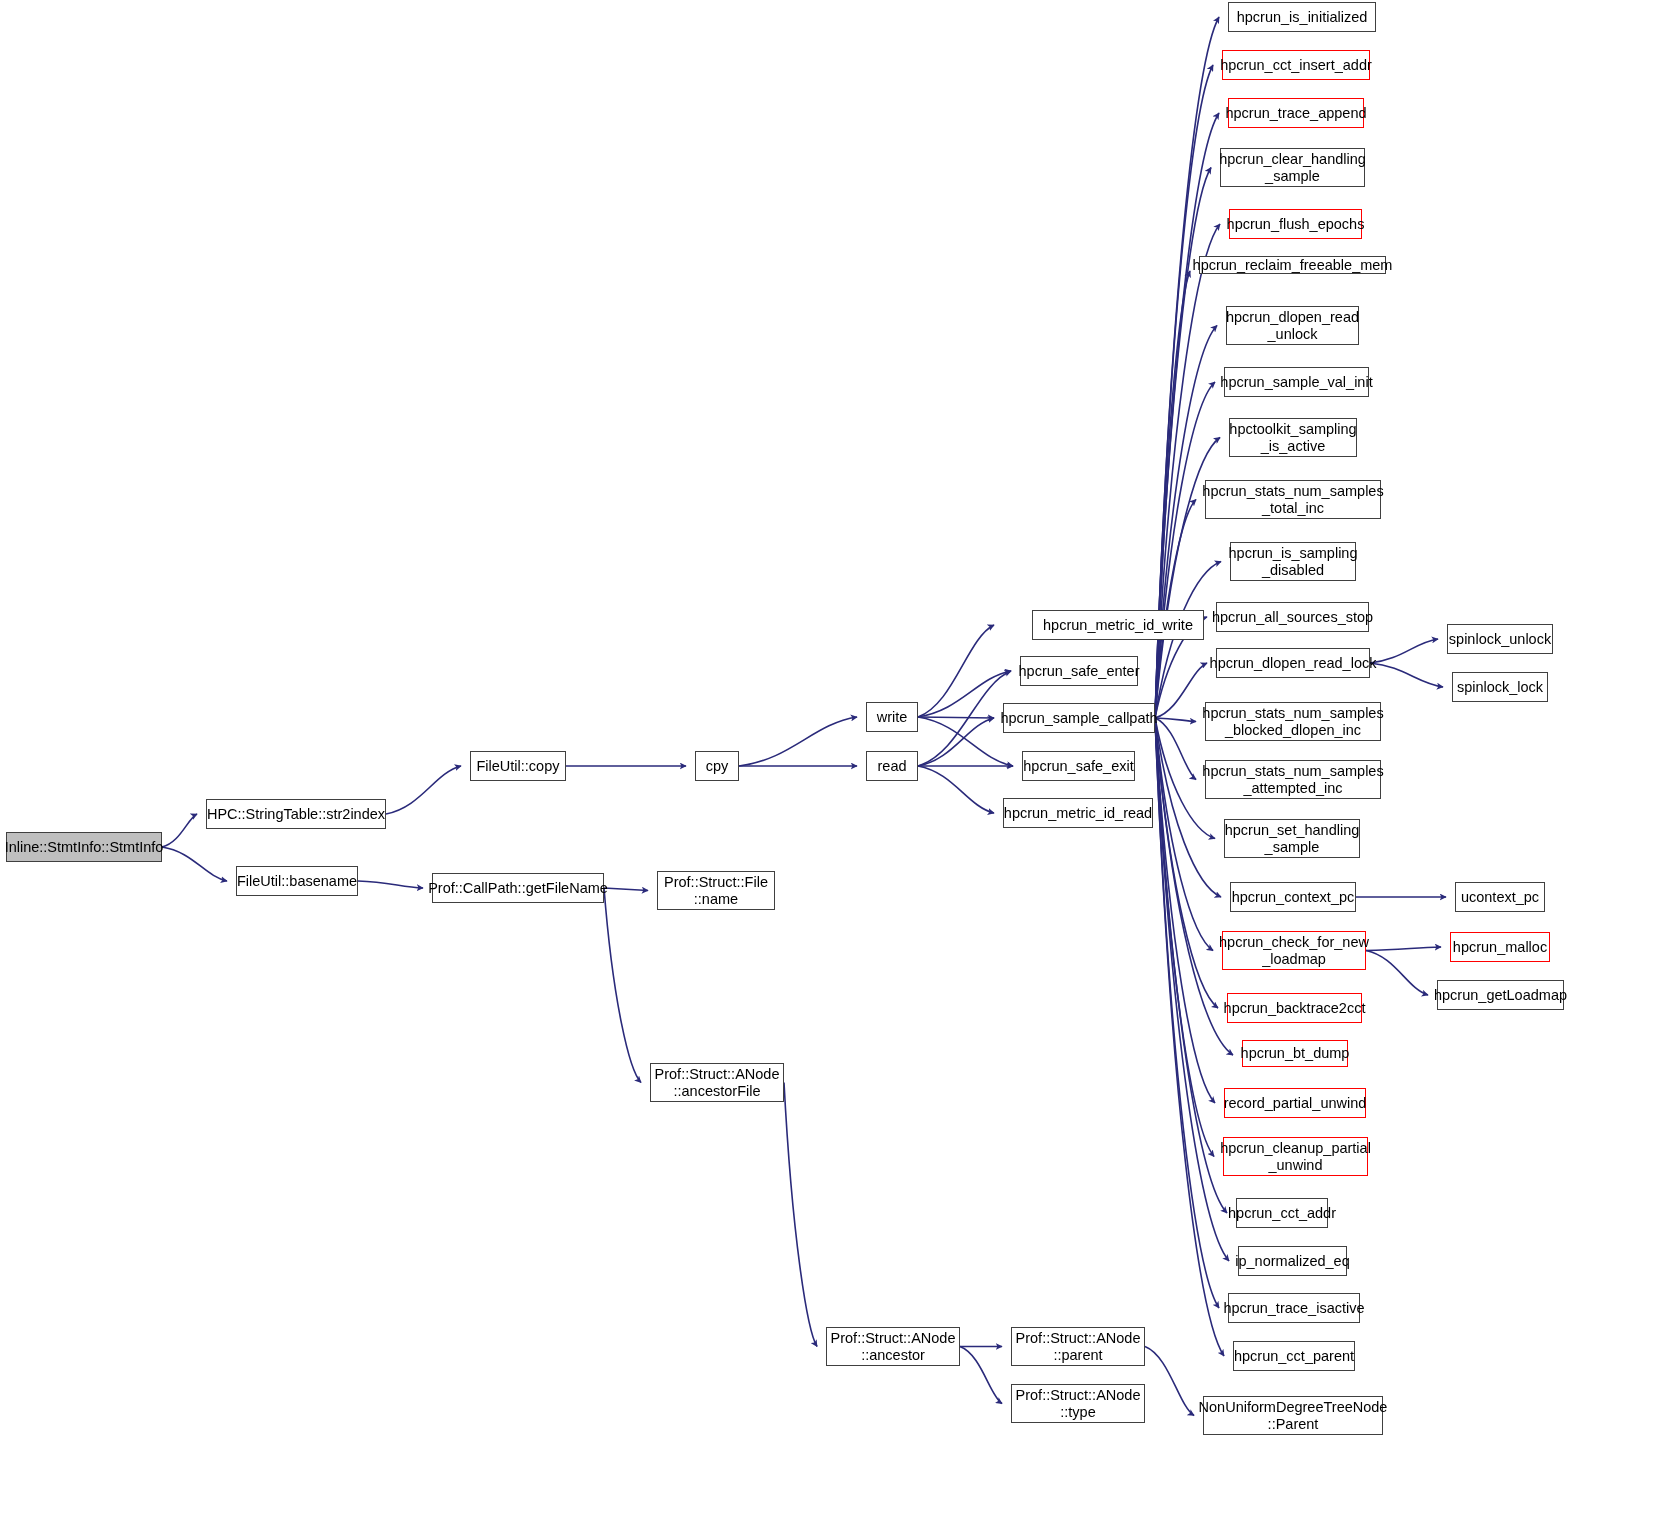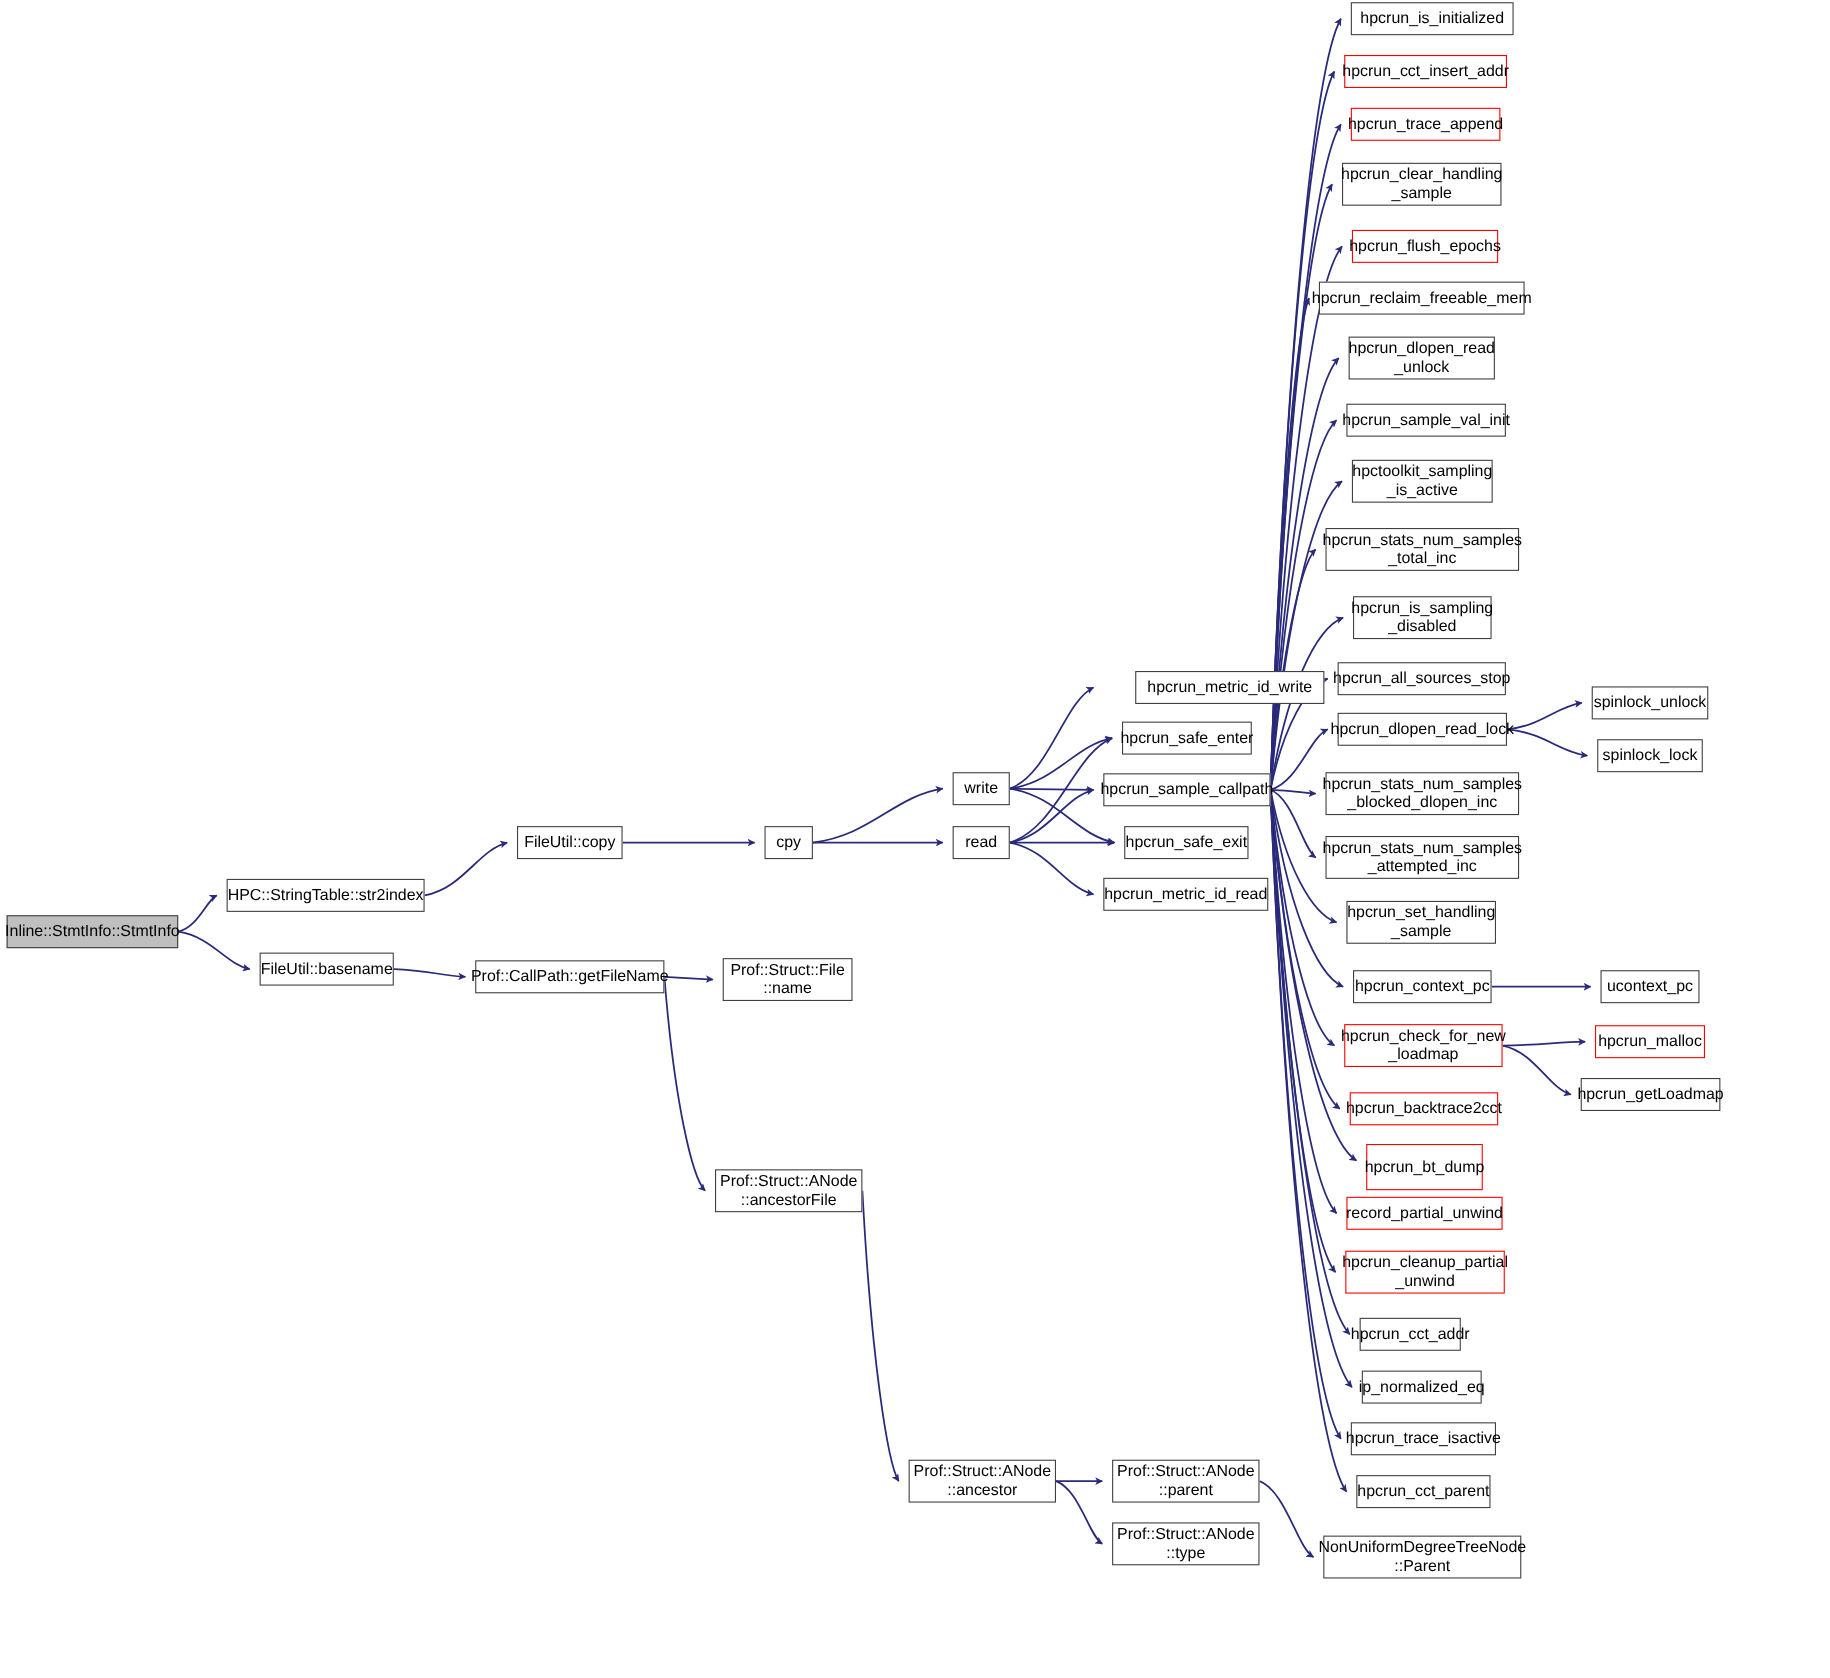--- a/index.html
+++ b/index.html
@@ -130,21 +130,21 @@
     <div class="node" style="left: 1020px; top: 656px; width: 118px; height: 30px;"><span class="lbl">hpcrun_safe_enter</span></div>
     <div class="node" style="left: 1003px; top: 703px; width: 152px; height: 30px;"><span class="lbl">hpcrun_sample_callpath</span></div>
     <div class="node" style="left: 1022px; top: 751px; width: 113px; height: 30px;"><span class="lbl">hpcrun_safe_exit</span></div>
     <div class="node" style="left: 1003px; top: 798px; width: 150px; height: 30px;"><span class="lbl">hpcrun_metric_id_read</span></div>
     <div class="node" style="left: 1228px; top: 2px; width: 148px; height: 30px;"><span class="lbl">hpcrun_is_initialized</span></div>
     <div class="node red" style="left: 1222px; top: 50px; width: 148px; height: 30px;"><span class="lbl">hpcrun_cct_insert_addr</span></div>
     <div class="node red" style="left: 1228px; top: 98px; width: 136px; height: 30px;"><span class="lbl">hpcrun_trace_append</span></div>
     <div class="node" style="left: 1220px; top: 148px; width: 145px; height: 39px;"><span class="lbl">hpcrun_clear_handling
 _sample</span></div>
     <div class="node red" style="left: 1229px; top: 209px; width: 133px; height: 30px;"><span class="lbl">hpcrun_flush_epochs</span></div>
-    <div class="node" style="left: 1199px; top: 256px; width: 187px; height: 30px;"><span class="lbl">hpcrun_reclaim_freeable_mem</span></div>
+    <div class="node" style="left: 1199px; top: 256px; width: 187px; height: 18px;"><span class="lbl">hpcrun_reclaim_freeable_mem</span></div>
     <div class="node" style="left: 1226px; top: 306px; width: 133px; height: 39px;"><span class="lbl">hpcrun_dlopen_read
 _unlock</span></div>
     <div class="node" style="left: 1224px; top: 367px; width: 145px; height: 30px;"><span class="lbl">hpcrun_sample_val_init</span></div>
     <div class="node" style="left: 1229px; top: 418px; width: 128px; height: 39px;"><span class="lbl">hpctoolkit_sampling
 _is_active</span></div>
     <div class="node" style="left: 1205px; top: 480px; width: 176px; height: 39px;"><span class="lbl">hpcrun_stats_num_samples
 _total_inc</span></div>
     <div class="node" style="left: 1230px; top: 542px; width: 126px; height: 39px;"><span class="lbl">hpcrun_is_sampling
 _disabled</span></div>
     <div class="node" style="left: 1216px; top: 602px; width: 153px; height: 30px;"><span class="lbl">hpcrun_all_sources_stop</span></div>
@@ -152,21 +152,21 @@
     <div class="node" style="left: 1205px; top: 702px; width: 176px; height: 39px;"><span class="lbl">hpcrun_stats_num_samples
 _blocked_dlopen_inc</span></div>
     <div class="node" style="left: 1205px; top: 760px; width: 176px; height: 39px;"><span class="lbl">hpcrun_stats_num_samples
 _attempted_inc</span></div>
     <div class="node" style="left: 1224px; top: 819px; width: 136px; height: 39px;"><span class="lbl">hpcrun_set_handling
 _sample</span></div>
     <div class="node" style="left: 1230px; top: 882px; width: 126px; height: 30px;"><span class="lbl">hpcrun_context_pc</span></div>
     <div class="node red" style="left: 1222px; top: 931px; width: 144px; height: 39px;"><span class="lbl">hpcrun_check_for_new
 _loadmap</span></div>
     <div class="node red" style="left: 1227px; top: 993px; width: 135px; height: 30px;"><span class="lbl">hpcrun_backtrace2cct</span></div>
-    <div class="node red" style="left: 1242px; top: 1040px; width: 106px; height: 42px; justify-content: center;"><span class="lbl">hpcrun_bt_dump</span></div>
+    <div class="node red" style="left: 1242px; top: 1040px; width: 106px; height: 27px; justify-content: center;"><span class="lbl">hpcrun_bt_dump</span></div>
     <div class="node red" style="left: 1224px; top: 1088px; width: 142px; height: 30px;"><span class="lbl">record_partial_unwind</span></div>
     <div class="node red" style="left: 1223px; top: 1137px; width: 145px; height: 39px;"><span class="lbl">hpcrun_cleanup_partial
 _unwind</span></div>
     <div class="node" style="left: 1236px; top: 1198px; width: 92px; height: 30px;"><span class="lbl">hpcrun_cct_addr</span></div>
     <div class="node" style="left: 1238px; top: 1246px; width: 109px; height: 30px;"><span class="lbl">ip_normalized_eq</span></div>
     <div class="node" style="left: 1228px; top: 1293px; width: 132px; height: 30px;"><span class="lbl">hpcrun_trace_isactive</span></div>
     <div class="node" style="left: 1233px; top: 1341px; width: 122px; height: 30px;"><span class="lbl">hpcrun_cct_parent</span></div>
     <div class="node" style="left: 1203px; top: 1396px; width: 180px; height: 39px;"><span class="lbl">NonUniformDegreeTreeNode
 ::Parent</span></div>
     <div class="node" style="left: 1447px; top: 624px; width: 106px; height: 30px;"><span class="lbl">spinlock_unlock</span></div>

